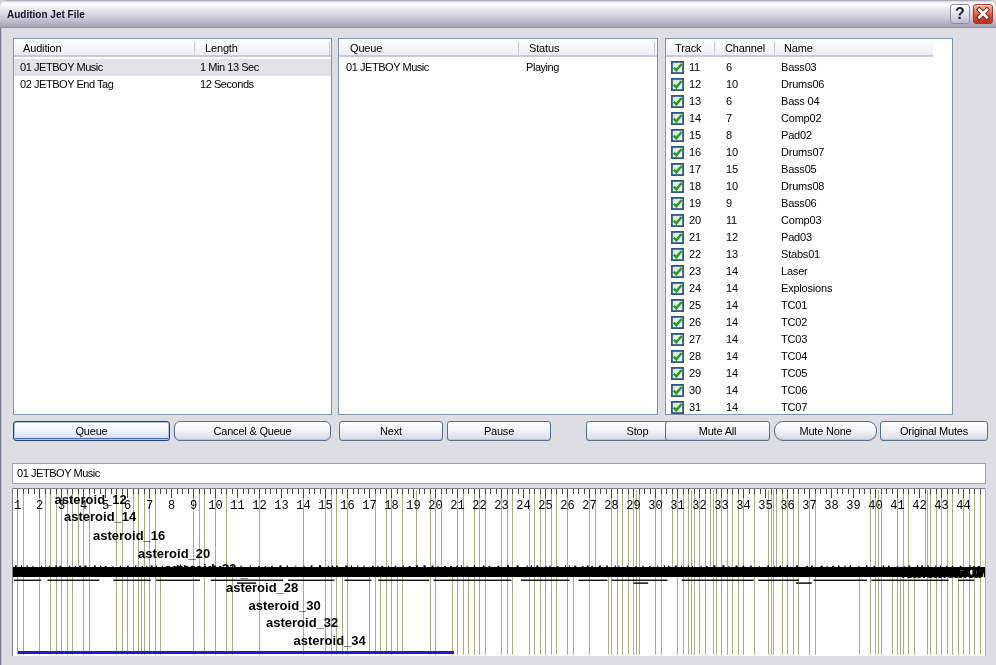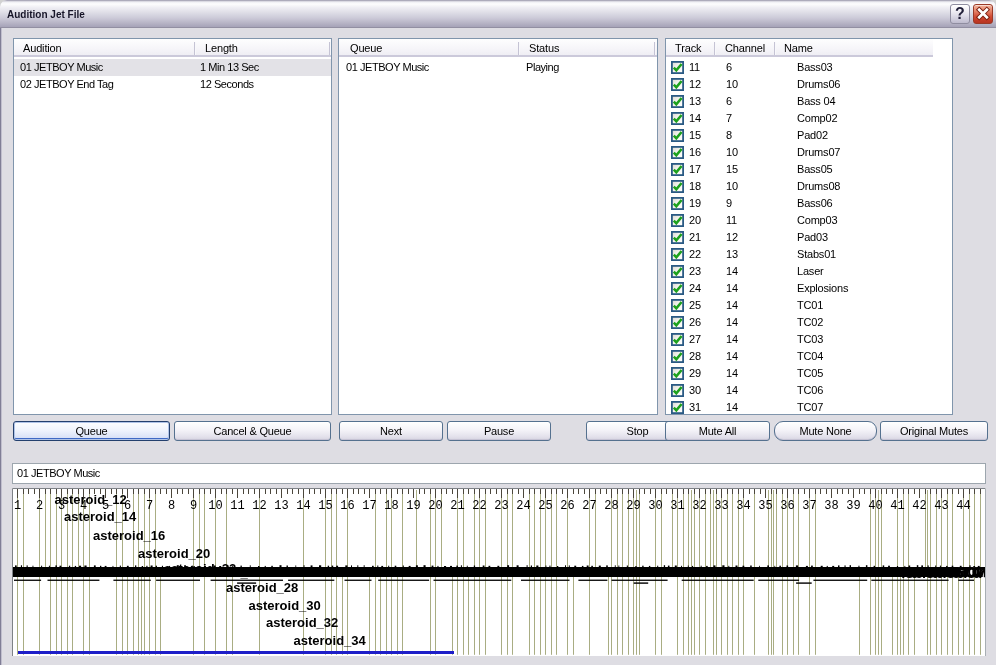--- a/index.html
+++ b/index.html
@@ -32,41 +32,41 @@
 #p3 .hdr { right:19px; }
 .hsep { position:absolute; top:3px; width:1px; height:13px; background:#c5c3d4;
   box-shadow:1px 0 0 #f8f8fb; }
 .ht { position:absolute; top:3px; font-size:11px; letter-spacing:-0.15px; color:#000; white-space:pre; }
 .cell { position:absolute; font-size:11px; letter-spacing:-0.45px; color:#000; white-space:pre; height:17px; line-height:16px; }
 #sel1 { position:absolute; left:0; top:20px; right:0; height:17px; background:#e3e2e7; }
 
 .r3 { position:absolute; left:0; width:300px; height:17px; }
 .r3 .cb { position:absolute; left:5px; top:2px; }
 .r3 span { position:absolute; top:0; font-size:11px; letter-spacing:-0.2px; line-height:16px; color:#000; white-space:pre; }
-.r3 .c1 { left:23px; } .r3 .c2 { left:60px; } .r3 .c3 { left:115px;margin-left:16px; }
+.r3 .c1 { left:23px; } .r3 .c2 { left:60px; } .r3 .c3 { left:115px; }
 
 #sbar { position:absolute; left:302px; top:0; width:18px; height:375px; background:#f1f0f5; }
 .sbtn { position:absolute; left:0px; width:17px; height:16px; border:1px solid #b9b6c7; border-radius:2px;
   background:linear-gradient(180deg,#fdfdfe 0%,#ebeaf1 55%,#d8d6e2 100%); }
 #sup { top:1px; } #sdn { top:358px; }
 #sthumb { position:absolute; left:0px; top:121px; width:17px; height:212px;
   border:1px solid #b0adc0; border-radius:2px;
   background:linear-gradient(90deg,#fdfdfe 0%,#f0eff4 45%,#dddbe6 85%,#d3d1de 100%); }
 #sthumb:after { content:""; position:absolute; left:4px; top:102px; width:7px; height:7px;
   background:repeating-linear-gradient(180deg,#a6a3b8 0px,#a6a3b8 1px,#e9e8ef 1px,#e9e8ef 2px); }
 .sbtn svg { position:absolute; left:1px; top:2px; }
 
 .btn { position:absolute; top:421px; height:20px; border:1px solid #55718f; border-radius:3px;
   background:linear-gradient(180deg,#ffffff 0%,#f4f3f8 45%,#e4e2ec 80%,#d6d4e1 100%);
   box-shadow:inset 0 -1px 0 #c6c3d4;
   font-size:11px; letter-spacing:-0.2px; color:#000; text-align:center; line-height:18px; }
 #bq { left:13px; width:157px; border-color:#24406e;
   background:linear-gradient(180deg,#fdfeff 0%,#f0f4fd 45%,#dde5f8 80%,#d0dbf4 100%);
   box-shadow:inset 0 0 0 1px #b0c4e8, inset 0 -2px 0 #3f69c4; }
-#bcq { left:174px; width:157px; }
+#bcq { left:174px; width:157px;border-radius:6px; }
 #bnx { left:339px; width:104px; }
 #bps { left:447px; width:104px; }
 #bst { left:555px; width:103px;margin-left:31px; }
 #bma { left:665px; width:105px; }
 #bmn { left:774px; width:103px;border-radius:9px; }
 #bom { left:880px; width:108px; }
 
 #namebar { position:absolute; left:12px; top:463px; width:974px; height:21px;
   background:#fff; border:1px solid #9da6ae; font-size:11px; letter-spacing:-0.45px; line-height:19px; color:#000; padding-left:4px; }
 .tl { position:absolute; left:12px; top:488px; }

